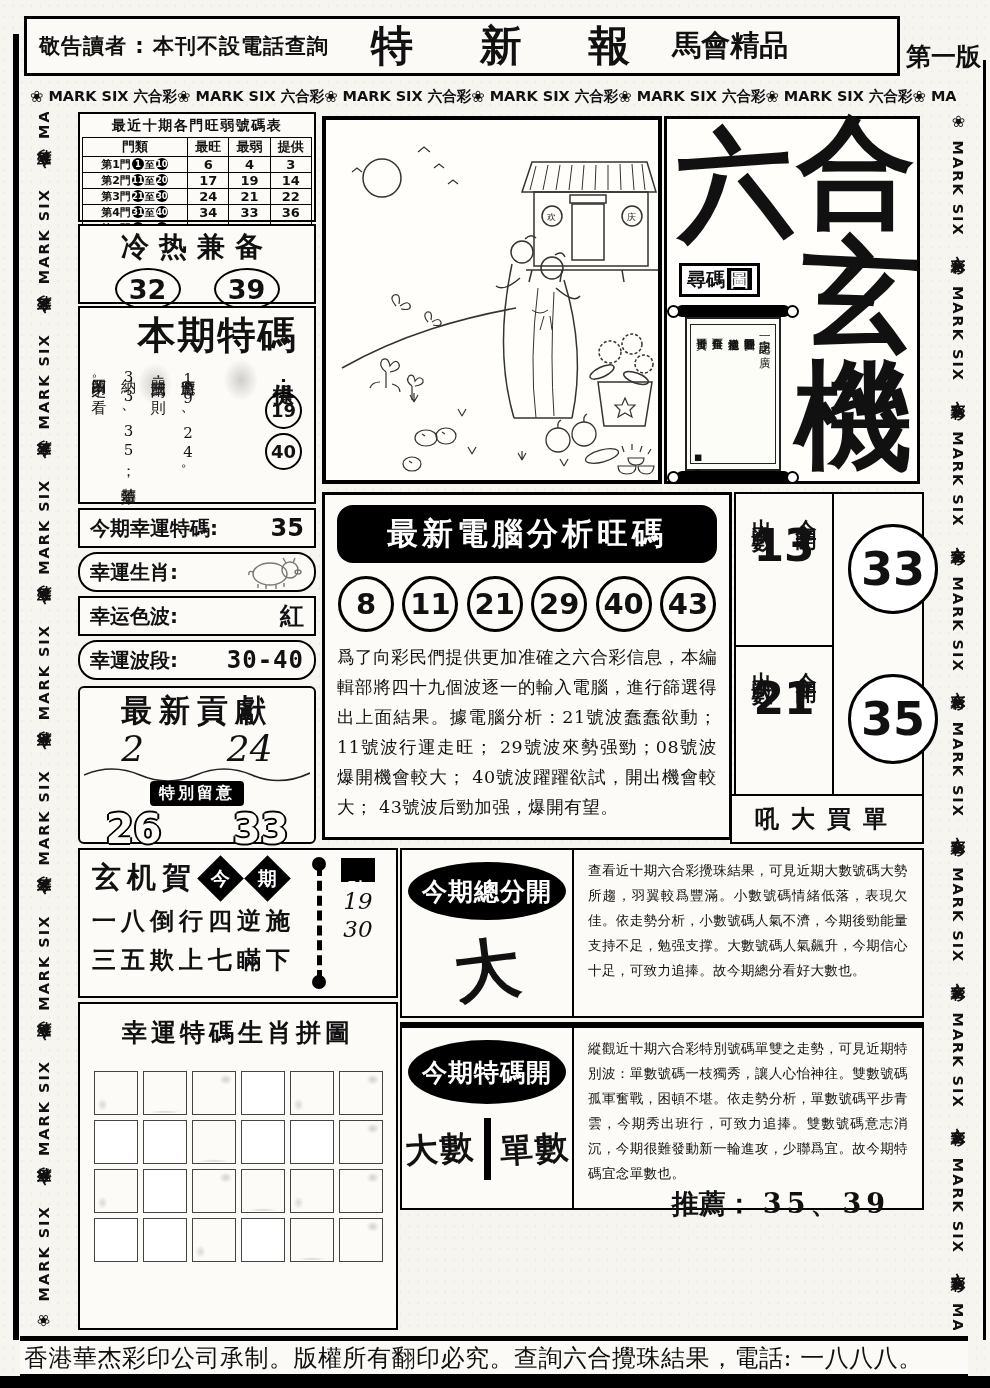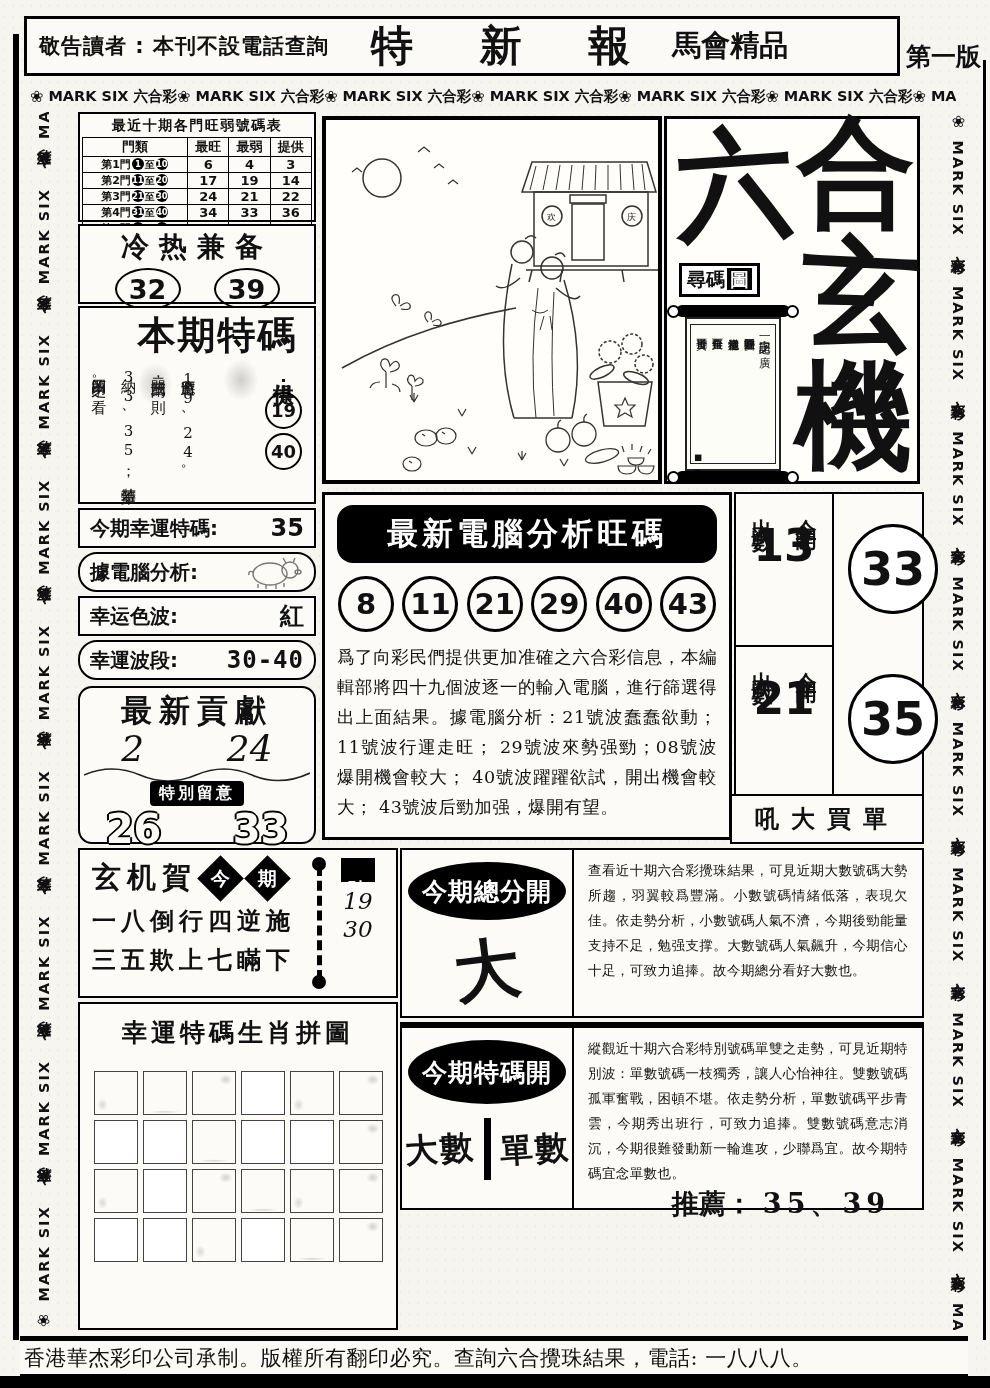--- a/index.html
+++ b/index.html
@@ -59,21 +59,21 @@
   .specialbox::before{left:52px;top:48px;} .specialbox::after{left:138px;top:44px;}
   
   .luckyrows{position:absolute;left:78px;top:508px;width:238px;}
   .lucky-row{height:40px;border:2px solid #000;background:#fcfbf7;box-sizing:border-box;display:flex;
              align-items:center;justify-content:space-between;padding:0 10px;margin-bottom:4px;
              font-size:20px;font-weight:bold;}
   .lucky-row.round{border-radius:19px;}
   .lucky-val{font-size:24px;}
   .lucky-val.mono{font-family:"DejaVu Sans Mono",monospace;letter-spacing:1px;}
   
-  .contrib{left:78px;top:686px;width:238px;height:158px;border-radius:14px;text-align:center;}
+  .contrib{left:78px;top:686px;width:238px;height:158px;border-radius:6px;text-align:center;}
   .contrib-title{font-family:"DejaVu Serif",serif;font-size:31px;font-weight:bold;letter-spacing:7px;margin-top:2px;}
   .contrib-nums{display:flex;justify-content:space-around;font-family:"DejaVu Serif",serif;
                 font-size:36px;font-style:italic;margin-top:-4px;}
   .contrib-wave{display:block;margin:-6px auto 0;}
   .contrib-notice{display:inline-block;background:#000;color:#fff;font-size:16px;font-weight:bold;
                   padding:2px 9px;border-radius:4px;letter-spacing:3px;margin-top:-2px;}
   .contrib-bottom{display:flex;justify-content:space-around;font-size:40px;font-weight:bold;margin-top:0;
                   color:#fcfbf7;text-shadow:-2px 0 #000,2px 0 #000,0 -2px #000,0 2px #000,-1px -1px #000,1px 1px #000;gap:20px;}
   
   .mystery{left:78px;top:848px;width:320px;height:150px;}
@@ -154,21 +154,21 @@
   .big-char{font-size:66px;font-family:"DejaVu Serif",serif;font-weight:bold;transform:rotate(-7deg);margin-top:6px;}
   .opts{display:flex;align-items:center;gap:9px;margin-top:14px;}
   .opt{font-size:33px;font-family:"DejaVu Serif",serif;font-weight:bold;transform:rotate(-4deg);letter-spacing:2px;}
   .opt-divider{width:7px;height:62px;background:#000;}
   .sec-right{flex:1;padding:8px 14px 6px;display:flex;flex-direction:column;box-sizing:border-box;}
   .sec-para{font-size:13.5px;font-family:"DejaVu Serif",serif;line-height:1.85;letter-spacing:.4px;text-align:justify;}
   .push-row{margin-top:auto;text-align:right;font-size:27px;font-weight:bold;padding-right:18px;font-family:"DejaVu Serif",serif;}
   .push-values{letter-spacing:5px;margin-left:10px;}
   
   .footer{position:absolute;left:20px;top:1336px;width:948px;height:42px;border-top:5px solid #000;border-bottom:4px solid #000;
-          display:flex;align-items:center;font-size:21px;font-family:"DejaVu Serif",serif;letter-spacing:.5px;
+          display:flex;align-items:center;font-size:24px;font-family:"DejaVu Serif",serif;letter-spacing:.5px;
           background:#fbfaf6;padding-left:4px;box-sizing:border-box;}
   svg{display:block;}
 </style>
 </head>
 <body>
 
 <div id="frame">
   <div class="edge-left"></div>
   <div class="edge-right"></div>
   <div class="edge-bottom"></div>
@@ -288,21 +288,21 @@
         </div>
     </div>
   </div>
 
   <div class="luckyrows">
     <div class="lucky-row">
       <span>今期幸運特碼:</span>
       <span class="lucky-val">35</span>
     </div>
     <div class="lucky-row round">
-      <span>據電腦分析:</span>
+      <span>幸運生肖:</span>
       <span>
         <svg width="62" height="36" viewBox="0 0 62 36" stroke="#777" fill="none" stroke-width="1.4">
           <ellipse cx="28" cy="20" rx="17" ry="11"></ellipse>
             <circle cx="48" cy="16" r="8"></circle>
           <ellipse cx="56" cy="18" rx="3" ry="2"></ellipse>
             <path d="M44,9 l-3,-5 M51,9 l2,-5"></path>
           <path d="M16,30 v4 M24,31 v4 M34,31 v4 M42,29 v4 M11,18 q-5,-2 -4,3"></path>
         </svg>
       </span>
     </div>

